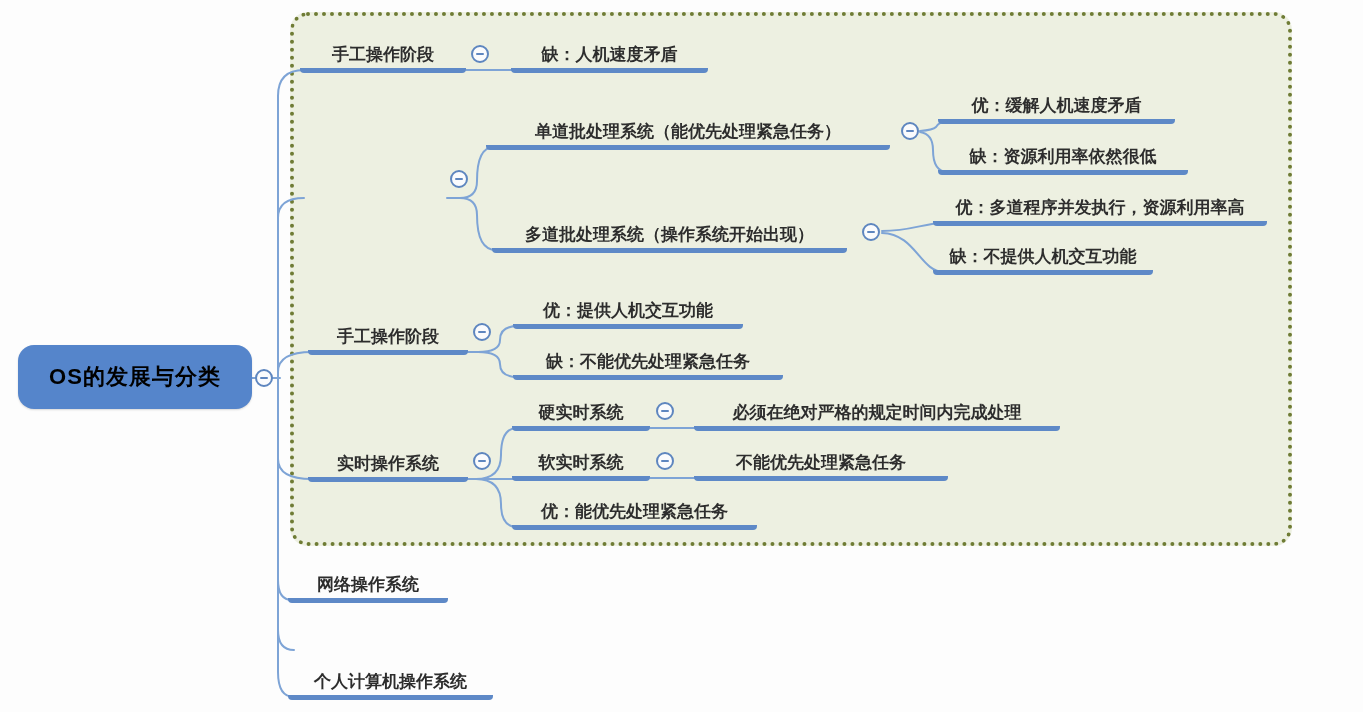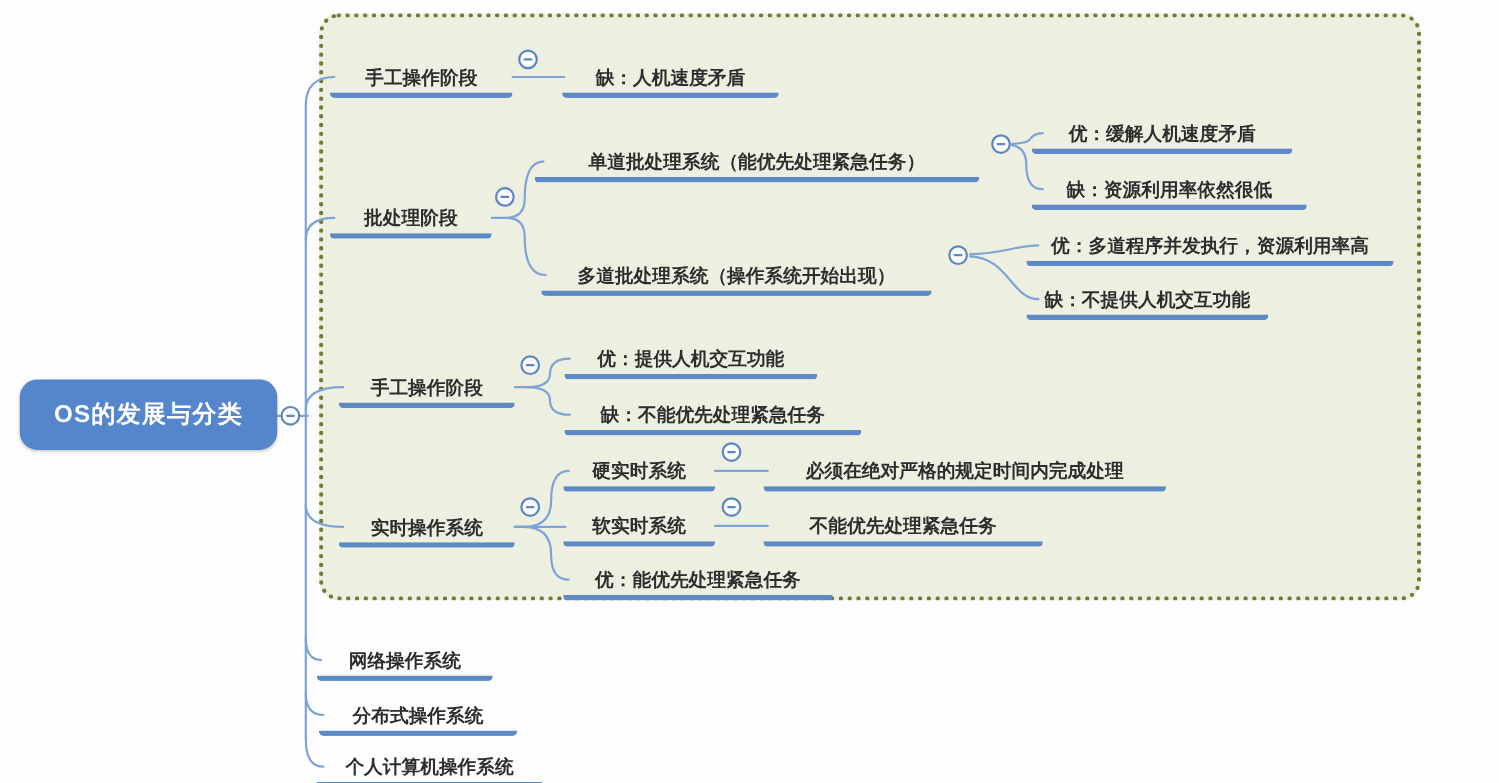--- a/index.html
+++ b/index.html
@@ -27,30 +27,29 @@
     position:absolute;z-index:3;
     box-sizing:border-box;
     height:34px;
     display:flex;align-items:flex-end;justify-content:center;
     padding-bottom:5px;
     border-bottom:5px solid #5e89c7;
     border-radius:4px;
     font-size:17px;font-weight:bold;color:#2d2d2d;
     white-space:nowrap;
     line-height:1;
-    margin-top:16px;
   }
   
   .root-node{
     position:absolute;z-index:3;
     left:18px;top:345px;width:234px;height:64px;
     background:#5585cb;
     border-radius:16px;
     display:flex;align-items:center;justify-content:center;
-    color:#ffffff;font-size:22px;font-weight:bold;
+    color:#000000;font-size:22px;font-weight:bold;
     letter-spacing:1px;
     box-shadow:0 1px 2px rgba(0,0,0,0.15);
   }
   
   .minus{
     position:absolute;z-index:4;
     width:18px;height:18px;
     box-sizing:border-box;
     background:#fafbfd;
     border:2px solid #5e86bf;
@@ -91,25 +90,23 @@
     <path d="M 468,479 H 476 Q 501,479 501,455 Q 501,428 517,428"></path>
     <path d="M 468,479 H 514"></path>
     <path d="M 476,479 Q 501,479 501,504 Q 501,527 517,527"></path>
     <path d="M 650,428 H 698"></path>
     <path d="M 650,478 H 698"></path>
   </svg>
 
   <div class="root-node">OS的发展与分类</div>
 
   <div class="node" style="left:300px;top:39px;width:166px">手工操作阶段</div>
-  <div class="node" style="left:300px;top:167px;width:147px">批处理阶段</div>
   <div class="node" style="left:308px;top:321px;width:160px">手工操作阶段</div>
   <div class="node" style="left:308px;top:448px;width:160px">实时操作系统</div>
   <div class="node" style="left:288px;top:569px;width:160px">网络操作系统</div>
-  <div class="node" style="left:290px;top:619px;width:180px">分布式操作系统</div>
   <div class="node" style="left:288px;top:666px;width:205px">个人计算机操作系统</div>
 
   <div class="node" style="left:511px;top:39px;width:197px">缺：人机速度矛盾</div>
 
   <div class="node" style="left:486px;top:116px;width:404px">单道批处理系统（能优先处理紧急任务）</div>
   <div class="node" style="left:938px;top:90px;width:237px">优：缓解人机速度矛盾</div>
   <div class="node" style="left:492px;top:219px;width:355px">多道批处理系统（操作系统开始出现）</div>
   <div class="node" style="left:938px;top:141px;width:250px">缺：资源利用率依然很低</div>
   <div class="node" style="left:933px;top:192px;width:334px">优：多道程序并发执行，资源利用率高</div>
   <div class="node" style="left:933px;top:241px;width:220px">缺：不提供人机交互功能</div>

